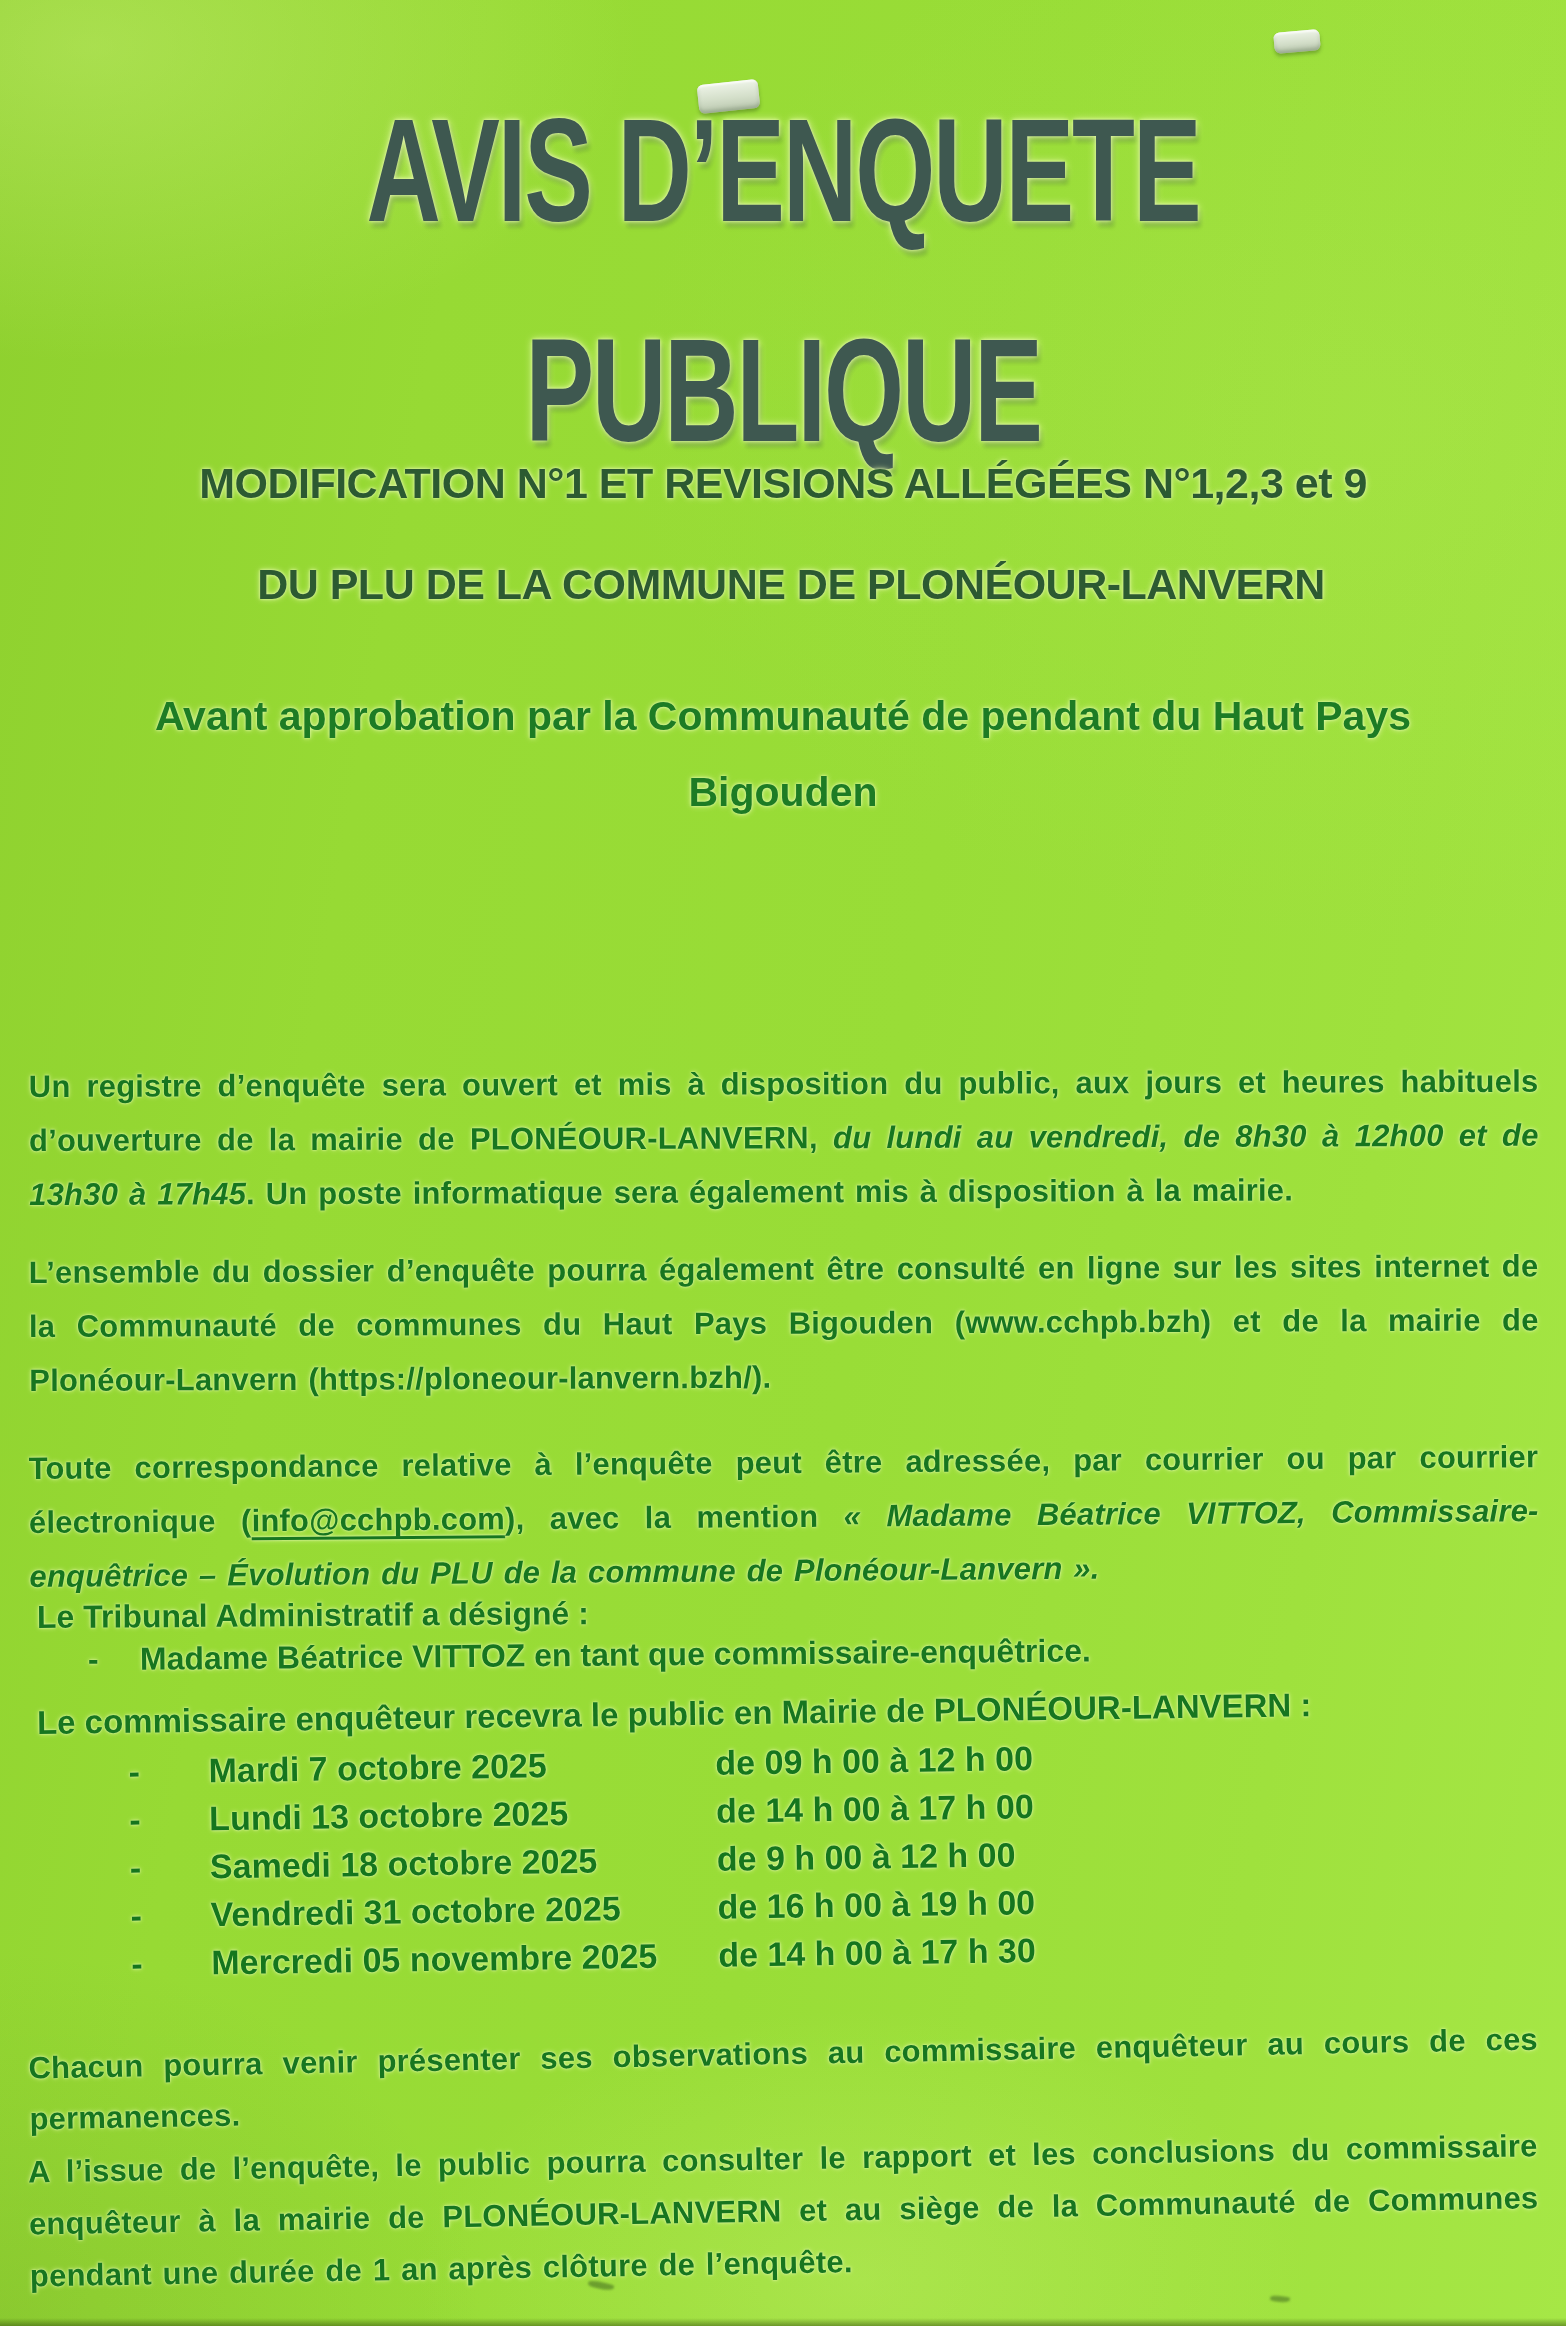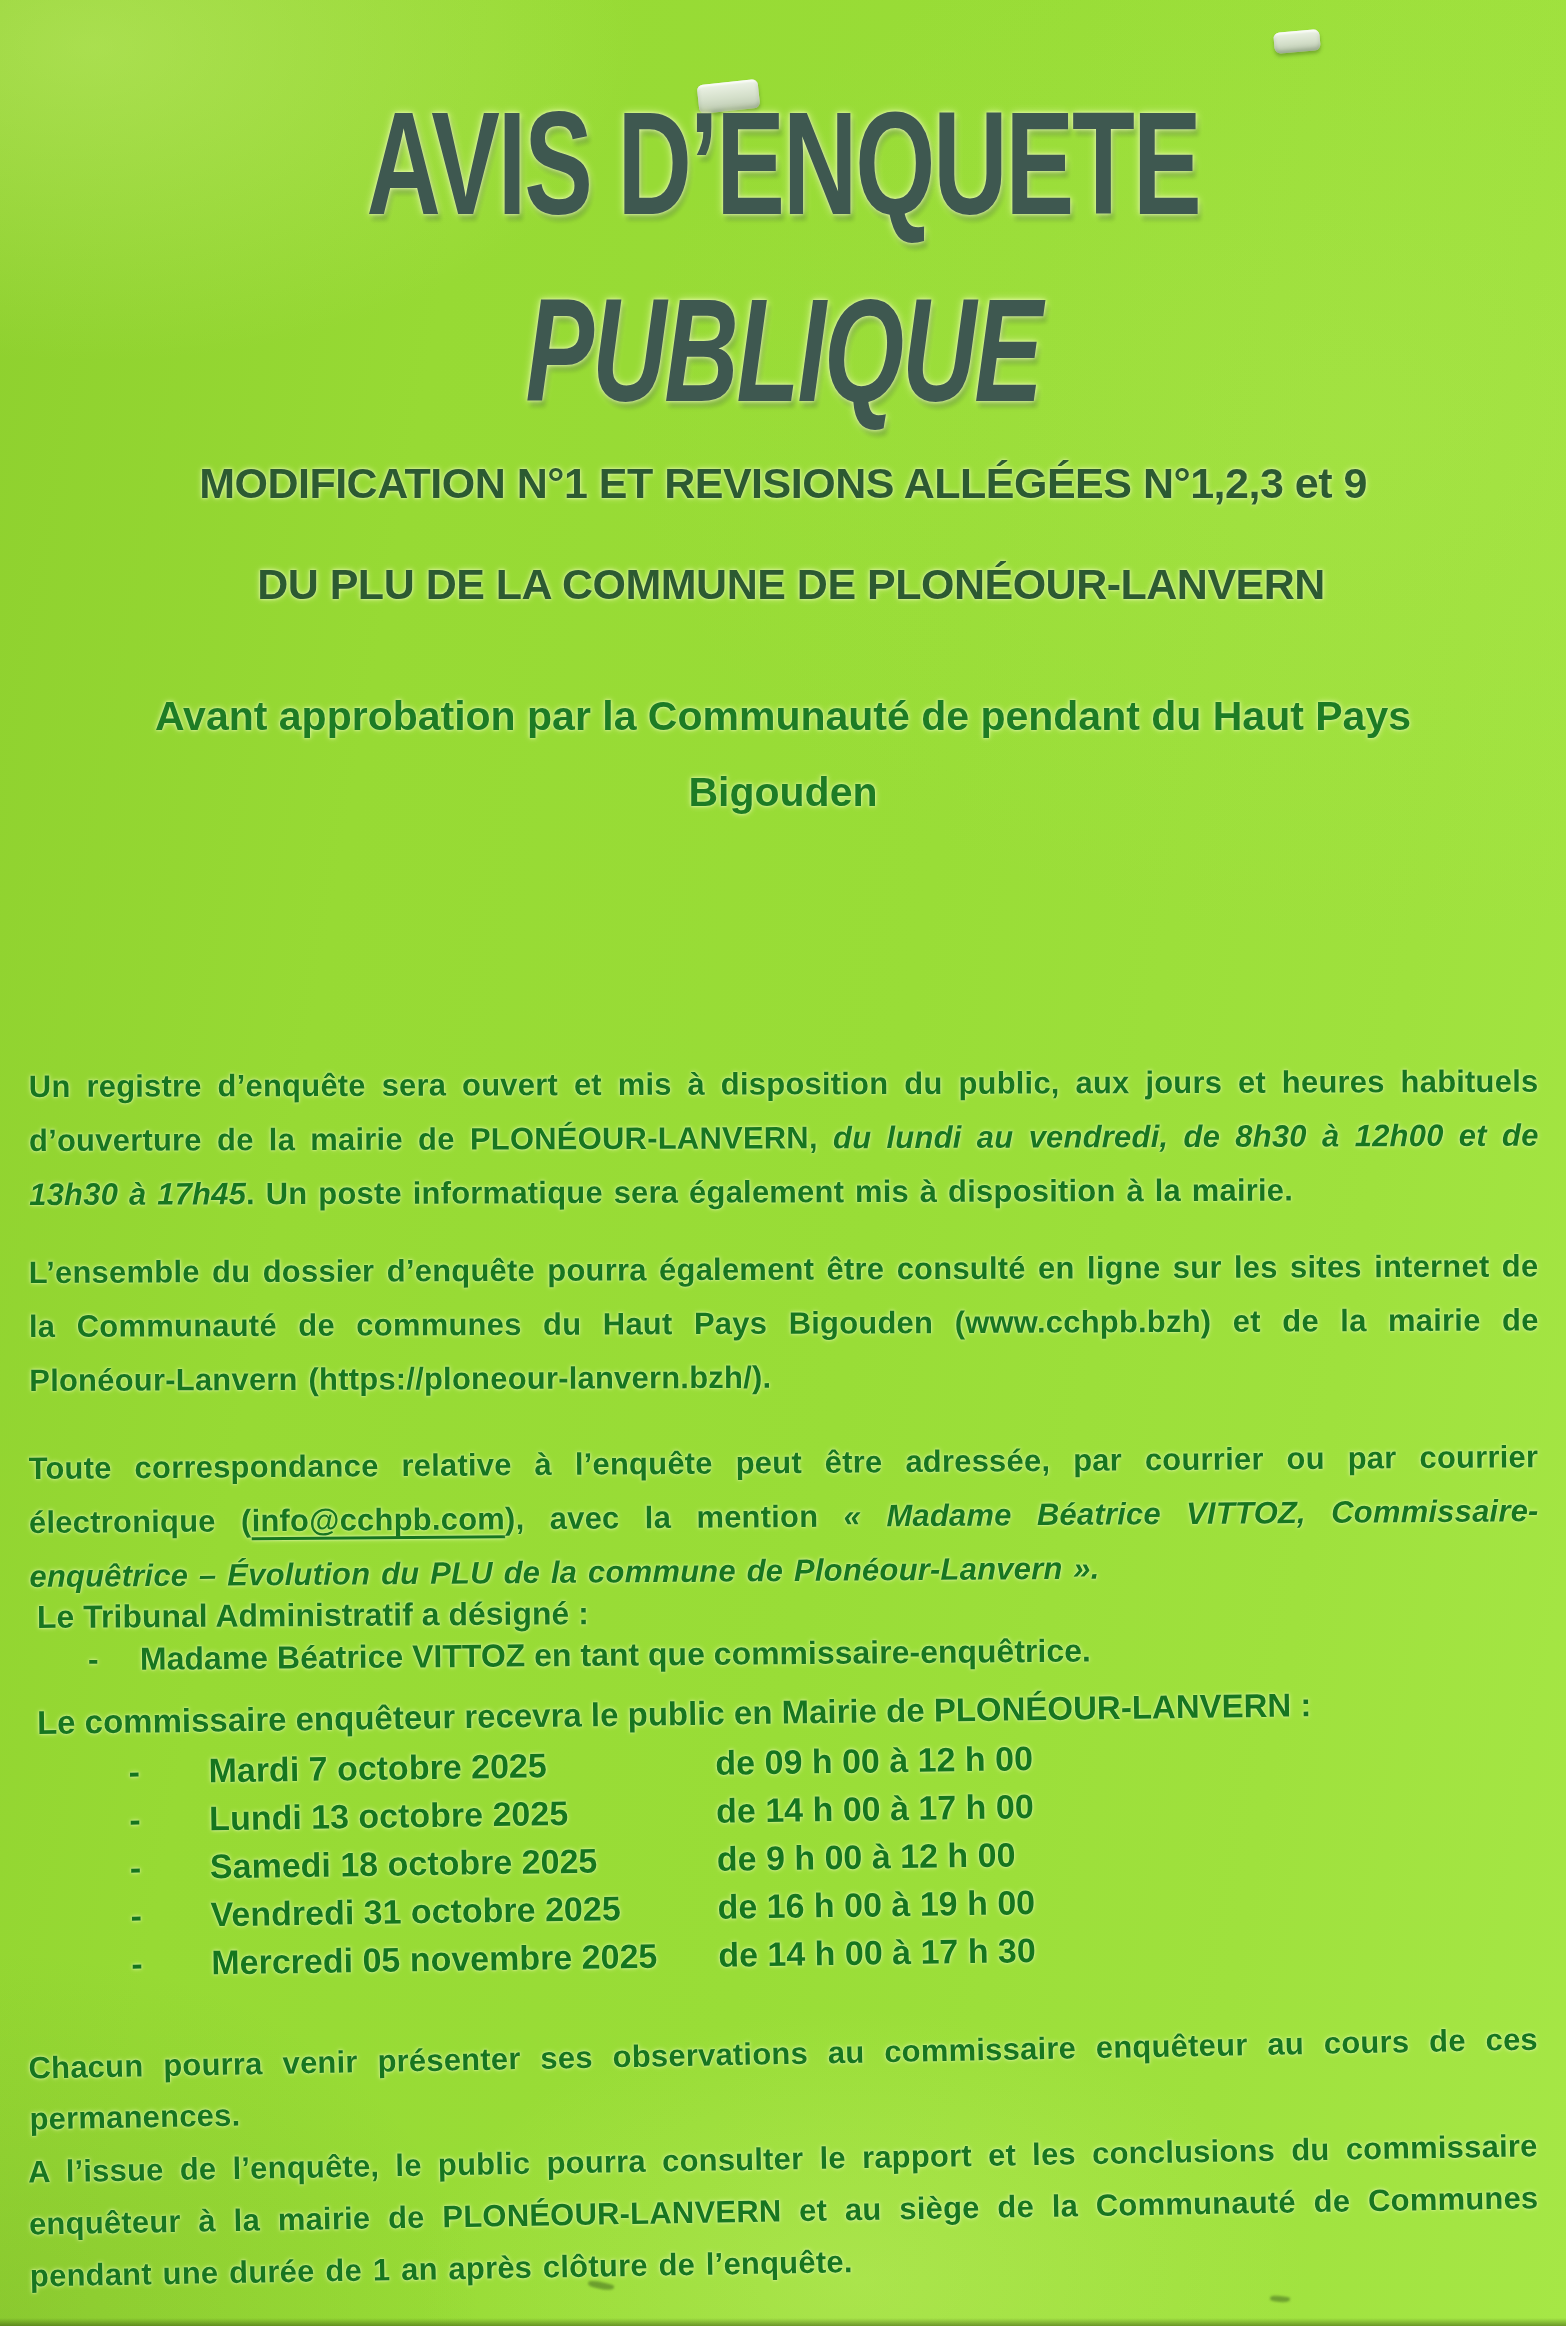--- a/index.html
+++ b/index.html
@@ -31,25 +31,25 @@
   .smudge{position:absolute;background:rgba(45,80,25,0.45);filter:blur(1px);border-radius:50% 20% 60% 30%;}
   .smudge-1{left:588px;top:2282px;width:25.5px;height:6.9px;transform:rotate(14deg);}
   .smudge-2{left:1270px;top:2296px;width:19.6px;height:5.9px;transform:rotate(8deg);}
 
   .abs{position:absolute;left:0;right:0;}
   .t-center{text-align:center;}
   .nowrap{white-space:nowrap;}
   .sx{display:inline-block;transform:scaleX(0.70);transform-origin:50% 50%;white-space:nowrap;}
 
   .title{
-    font-size:147px;line-height:147px;color:#3e5850;letter-spacing:-2.9px;margin:9px;
+    font-size:147px;line-height:147px;color:#3e5850;letter-spacing:-2.9px;margin:16px;
     text-shadow:0 0 3.9px rgba(235,252,180,0.95),0 0 9.8px rgba(230,250,165,0.90),3.9px 5.9px 4.9px rgba(30,60,35,0.28);
   }
   .b-title1{top:81px;}
-  .b-title2{top:268px;font-style:italic;}
+  .b-title2{top:301px;}
 
   .subtitle{
     font-size:43px;line-height:47px;color:#2c5a31;letter-spacing:-0.5px;margin:0;
     text-shadow:0 0 2.9px rgba(233,252,178,0.95),0 0 6.9px rgba(228,248,165,0.85);
   }
   .b-sub1{top:460px;}
   .b-sub2{top:561px;margin-left:16px;}
 
   .statement{
     font-size:41px;line-height:76px;color:#1d7c24;margin:0 auto;

